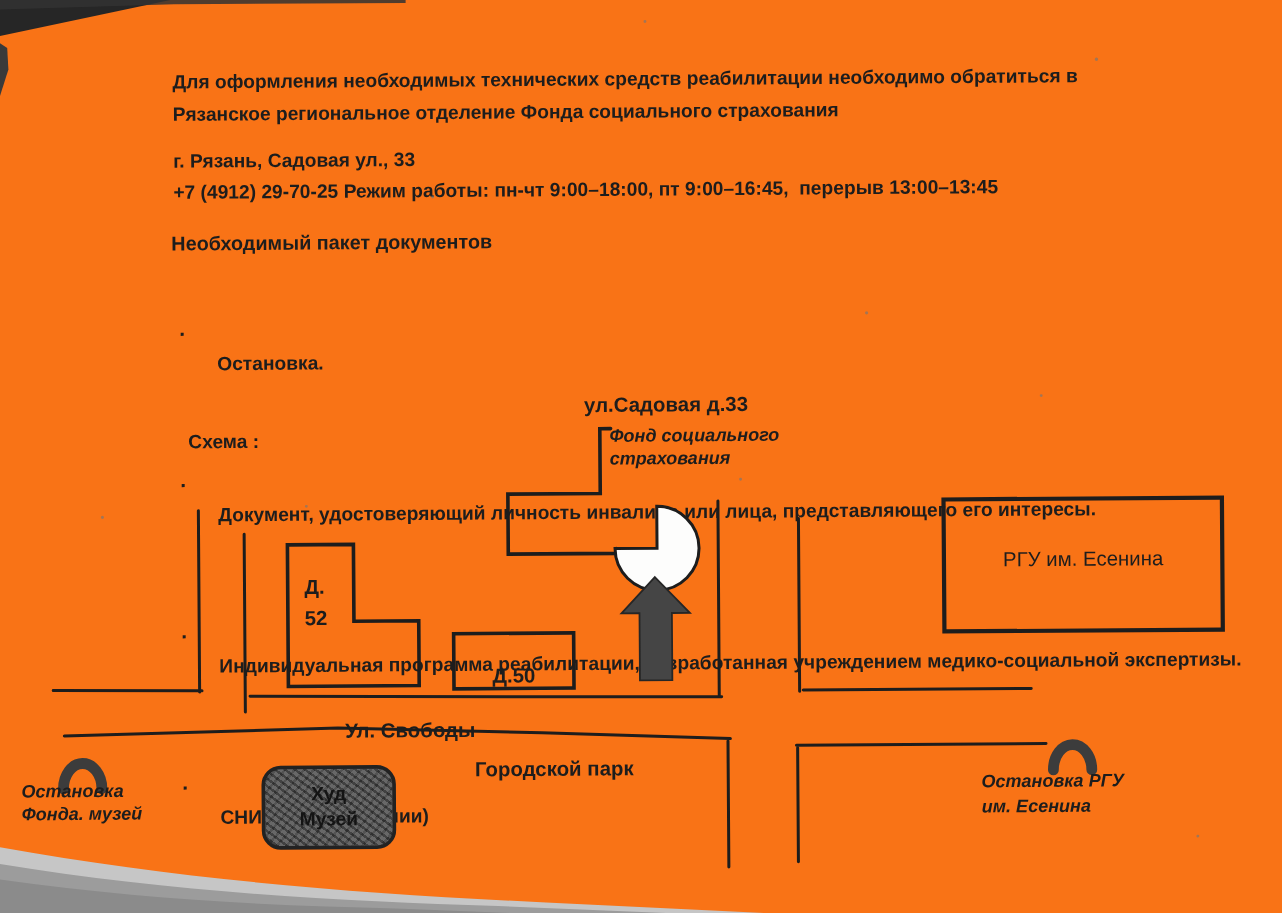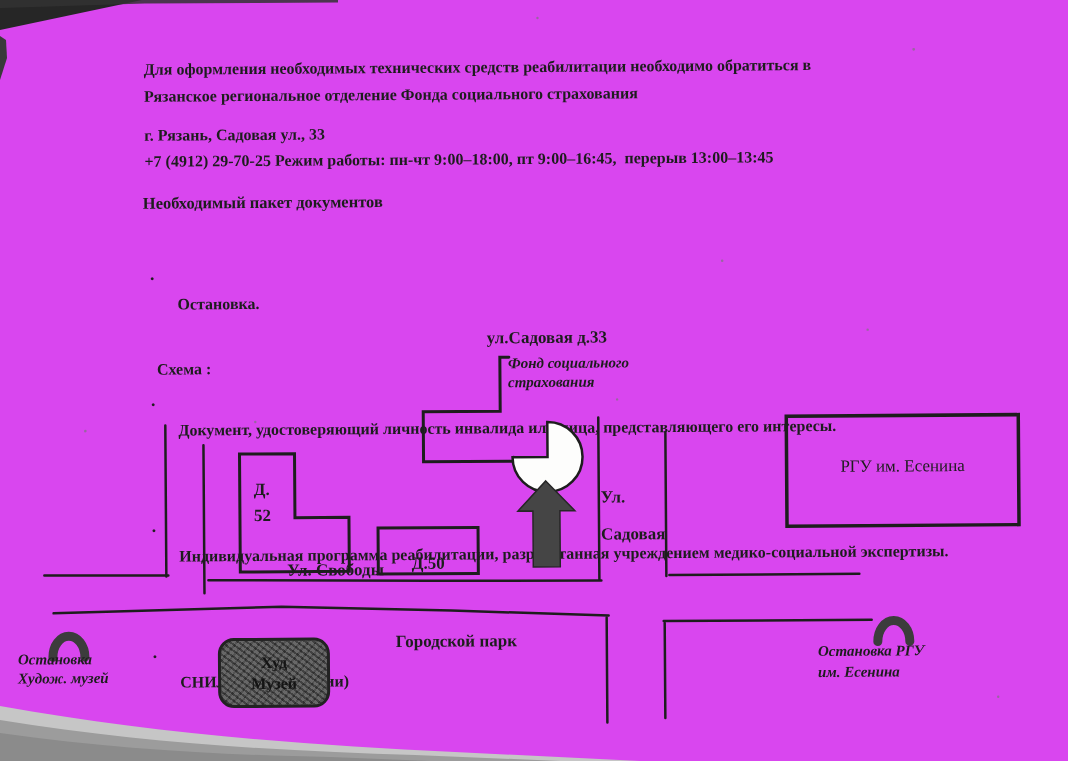--- a/index.html
+++ b/index.html
@@ -1,17 +1,17 @@
 <!DOCTYPE html>
 <html><head>
 <meta charset="utf-8">
 <style>
   html,body{margin:0;padding:0;background:#fdfdfc;}
-  .stage{position:relative;width:1068px;height:761px;overflow:hidden;background:#d946ef;
-         font-family:Liberation Serif, serif;color:#1d1d1d;}
+  .stage{position:relative;width:1068px;height:761px;overflow:hidden;background:#f97316;
+         font-family:Liberation Sans, sans-serif;color:#1d1d1d;}
   .paper{position:absolute;inset:0;transform:rotate(-0.4deg);transform-origin:50% 50%;}
   .abs{position:absolute;white-space:pre-wrap;}
   .i{font-style:italic;}
   .doc{font-size:16px;font-weight:700;line-height:24px;}
   #intro{left:146px;top:53px;width:960px;line-height:27px;}
   #address{left:146px;top:121px;}
   #phone{left:146px;top:147px;width:960px;}
   #pkg-heading{left:144px;top:189px;font-size:16.5px;}
   #doclist{left:146px;top:218px;width:920px;}
   .doc-item{position:relative;text-indent:59px;margin-bottom:6px;line-height:24px;}
@@ -19,21 +19,21 @@
   #schema-label{left:157px;top:355px;}
   
   .mlabel{font-weight:700;font-size:17px;line-height:21px;}
   #fund-address{left:487px;top:327px;}
   #fund-name{left:508px;top:354px;font-size:15px;line-height:19px;}
   #d52-label{left:253px;top:475px;line-height:26px;}
   #d50-label{left:377px;top:527px;width:100px;height:46px;display:flex;align-items:center;justify-content:center;margin-top:12px;}
   #rgu-label{left:786px;top:418px;width:232px;height:110px;display:flex;align-items:center;justify-content:center;
              font-weight:400;padding-bottom:10px;box-sizing:border-box;}
   #sadovaya-label{left:600px;top:479px;line-height:37px;}
-  #svobody-label{left:286px;top:558px;}
+  #svobody-label{left:286px;top:597px;}
   #park-label{left:394px;top:630px;}
   #museum-box{left:216px;top:636px;width:112px;height:70px;border:3px solid #222;border-radius:16px;
               box-sizing:border-box;display:flex;align-items:center;justify-content:center;text-align:center;
               color:#141414;font-weight:700;font-size:16px;line-height:21px;
               background-color:#585858;
               background-image:repeating-linear-gradient(37deg,rgba(30,30,30,.45) 0 2px,rgba(120,120,120,.35) 2px 5px),
                                repeating-linear-gradient(-49deg,rgba(25,25,25,.4) 0 2px,rgba(110,110,110,.3) 2px 6px);}
   #stop-museum-label{left:16px;top:647px;font-size:15px;line-height:19px;}
   #stop-rgu-label{left:816px;top:643px;font-size:15px;line-height:21px;}
   svg{position:absolute;left:0;top:0;pointer-events:none;}
@@ -117,28 +117,26 @@
       </g>
     </svg>
 
     <div class="abs mlabel" id="fund-address">ул.Садовая д.33</div>
     <div class="abs mlabel i" id="fund-name">Фонд социального
 страхования</div>
     <div class="abs mlabel" id="d52-label">Д.
 52</div>
     <div class="abs mlabel" id="d50-label">Д.50</div>
     <div class="abs mlabel" id="rgu-label">РГУ им. Есенина</div>
-    <div class="abs mlabel" id="sadovaya-label">Ул.
-Садовая</div>
     <div class="abs mlabel" id="svobody-label">Ул. Свободы</div>
     <div class="abs mlabel" id="park-label">Городской парк</div>
     <div class="abs" id="museum-box">Худ
 Музей</div>
     <div class="abs mlabel i" id="stop-museum-label">Остановка
-Худож. музей</div>
+Фонда. музей</div>
     <div class="abs mlabel i" id="stop-rgu-label">Остановка РГУ
 им. Есенина</div>
   </div>
 
   <svg class="artifacts" width="1068" height="761" viewBox="0 0 1068 761">
     <polygon points="0,0 142,0 0,30" fill="#262626"></polygon>
     <polygon points="0,0 338,0 338,2.5 145,3.5 0,8" fill="#333333" opacity="0.85"></polygon>
     <polygon points="0,36 6,40 7,58 0,80" fill="#3a3a3a"></polygon>
     <path d="M0,706 C150,733 300,745 455,752 L640,761 L0,761 Z" fill="#c6c6c6"></path>
     <path d="M0,720 C140,743 280,751 415,755 L560,761 L0,761 Z" fill="#9c9c9c"></path>

